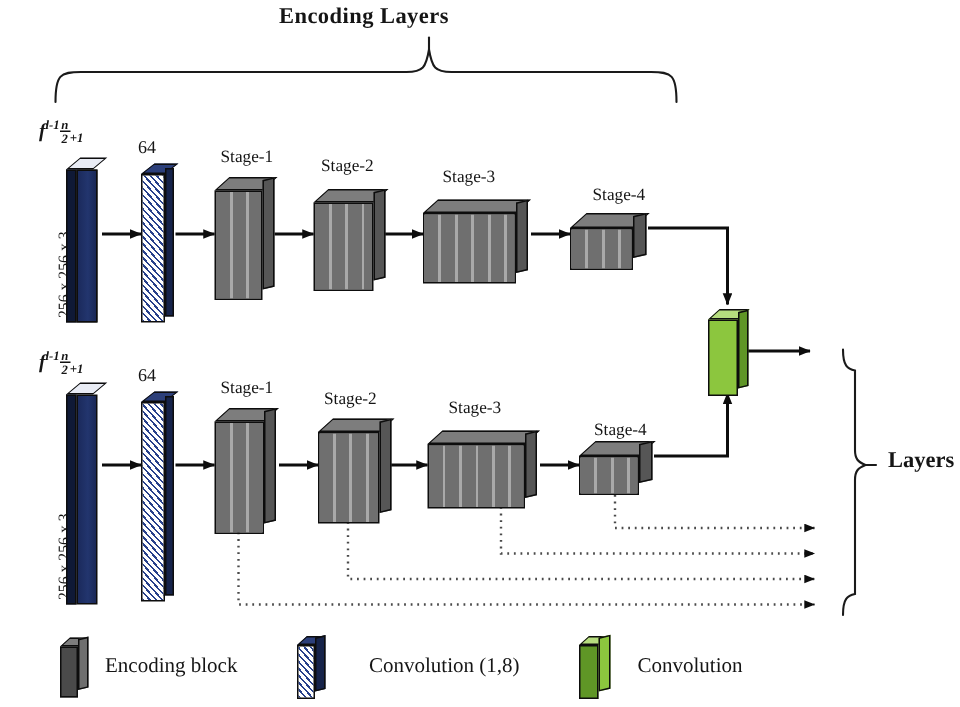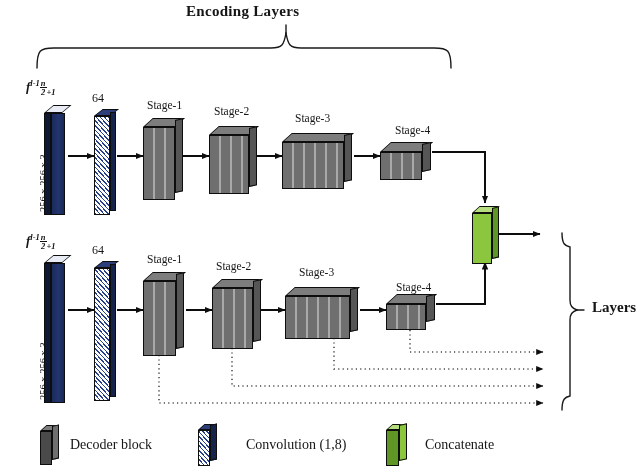--- a/index.html
+++ b/index.html
@@ -253,35 +253,35 @@
 
   <div>
 
     <div class="blk" style="left:24px;top:425px;width:26px;height:40px;">
       <div class="top gray-top" style="left:0px;top:0px;width:12px;height:6px;
            transform:skewX(-48deg);transform-origin:left bottom;"></div>
       <div class="face" style="left:0px;top:6px;width:12px;height:34px;background:#4a4a4a;"></div>
       <div class="side" style="left:12px;top:1px;width:7px;height:34px;background:#6f6f6f;
            transform:skewY(-13deg);transform-origin:left top;"></div>
     </div>
-    <div class="lbl t-legend" style="left:54px;top:437px;">Decoder block</div>
+    <div class="lbl t-legend" style="left:54px;top:437px;">Encoding block</div>
 
     <div class="blk" style="left:182px;top:424px;width:26px;height:42px;">
       <div class="top" style="left:0px;top:0px;width:12px;height:6px;
            transform:skewX(-48deg);transform-origin:left bottom;background:#2c3f7a;"></div>
       <div class="face conv-face" style="left:0px;top:6px;width:12px;height:36px;"></div>
       <div class="side" style="left:12px;top:1px;width:7px;height:36px;background:#16234a;
            transform:skewY(-13deg);transform-origin:left top;"></div>
     </div>
     <div class="lbl t-legend" style="left:230px;top:437px;">Convolution (1,8)</div>
 
     <div class="blk" style="left:370px;top:424px;width:28px;height:42px;">
       <div class="top green-top" style="left:0px;top:0px;width:13px;height:6px;
            transform:skewX(-48deg);transform-origin:left bottom;"></div>
       <div class="face" style="left:0px;top:6px;width:13px;height:36px;background:#5f9626;"></div>
       <div class="side" style="left:13px;top:1px;width:8px;height:36px;background:#8cc63e;
            transform:skewY(-13deg);transform-origin:left top;"></div>
     </div>
-    <div class="lbl t-legend" style="left:409px;top:437px;">Concatenate</div>
+    <div class="lbl t-legend" style="left:409px;top:437px;">Convolution</div>
 
   </div>
 
 </div>
 
 </body></html>

